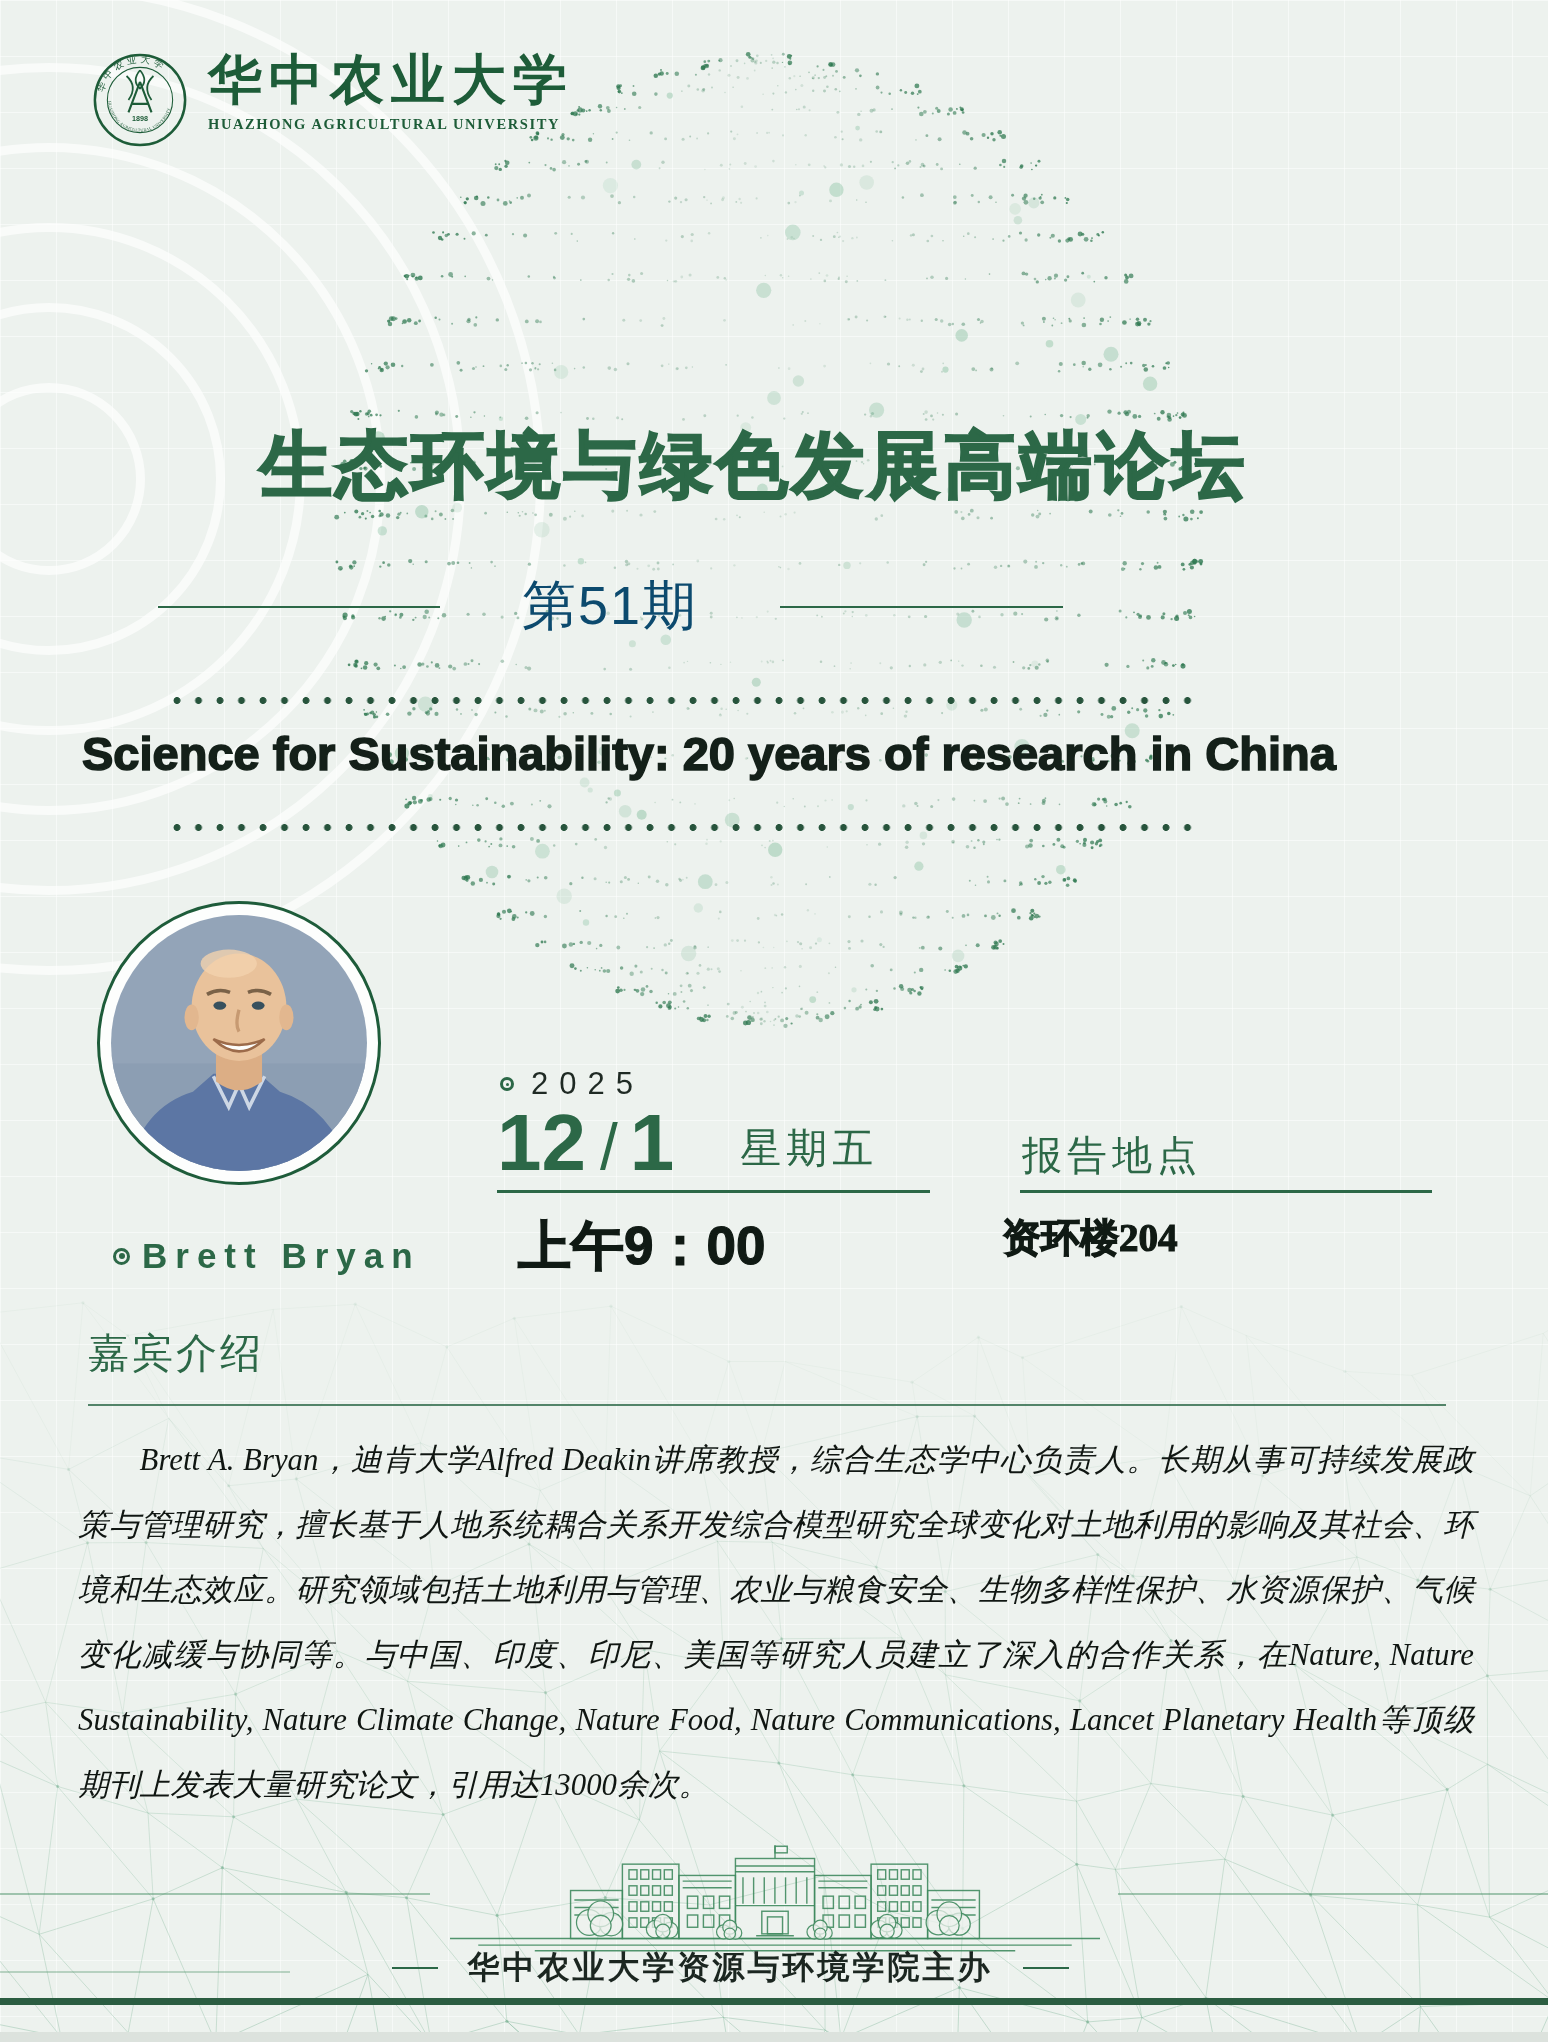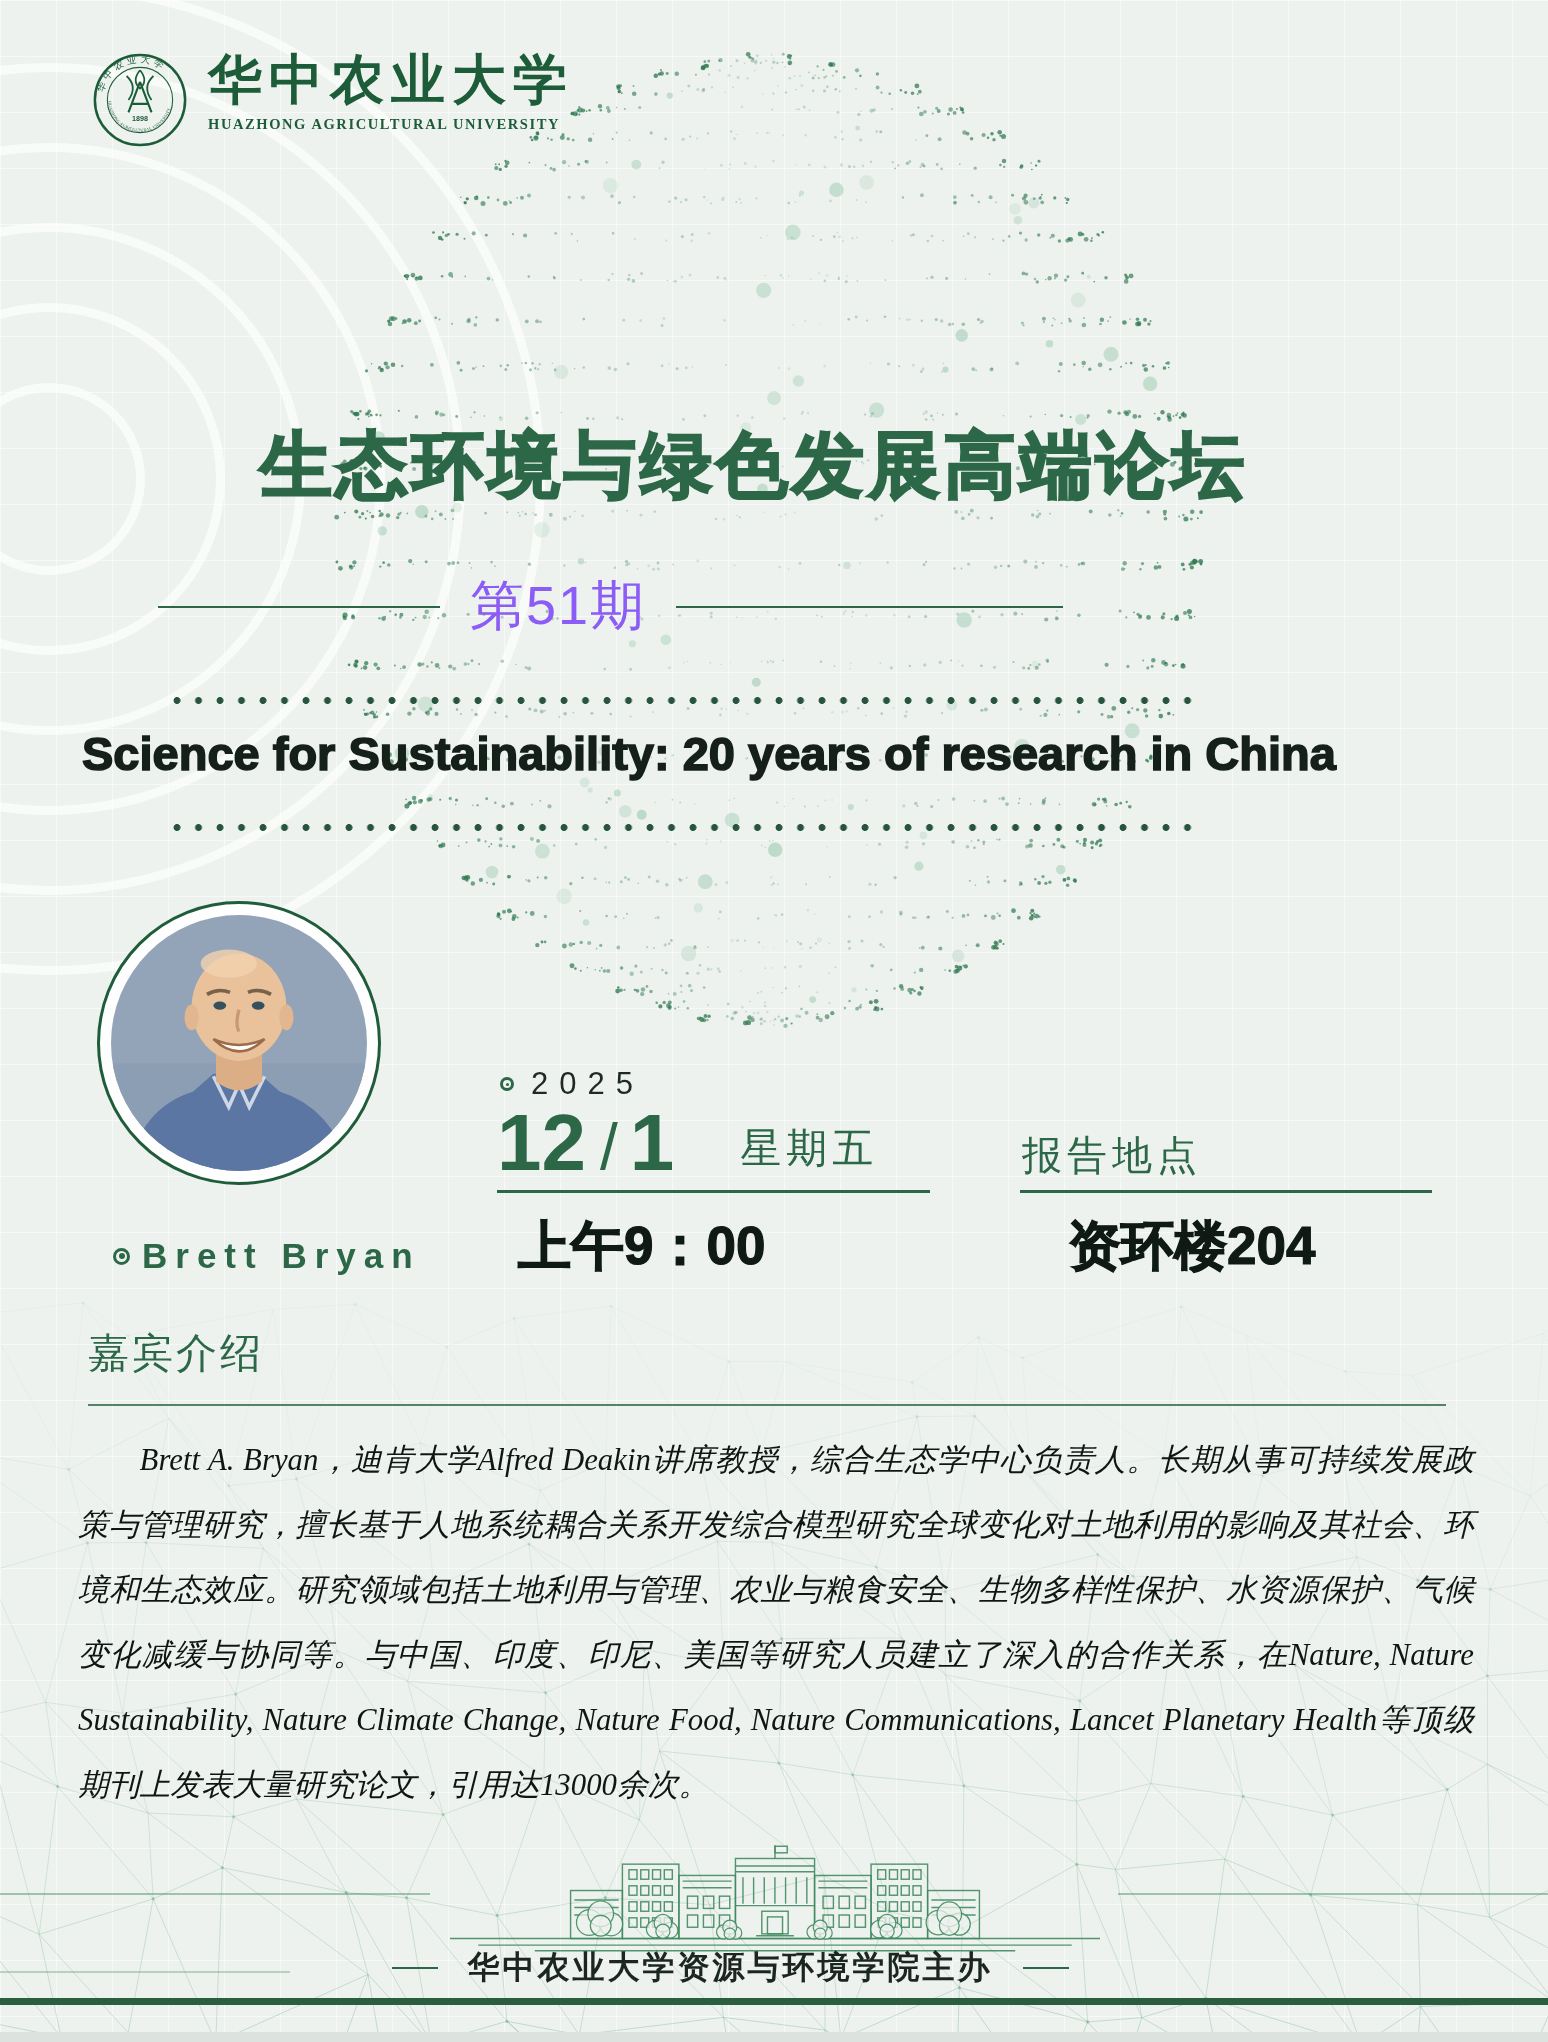--- a/index.html
+++ b/index.html
@@ -21,21 +21,21 @@
   .uni-en{font-family:"Liberation Serif",serif;font-weight:bold;font-size:14.5px;color:#1d5c38;
           letter-spacing:1.6px;margin-top:7px;}
 
   
   .main-title{position:absolute;left:0;top:418px;width:1248px;text-align:right;
     font-size:72px;font-weight:900;color:#2c6847;letter-spacing:4px;-webkit-text-stroke:2.2px #2c6847;}
   .issue-row{position:absolute;left:158px;top:570px;width:905px;display:flex;align-items:center;}
   .issue-line{height:2px;background:#2c6847;}
   .issue-line.l1{width:282px;}
   .issue-line.l2{flex:1;}
-  .issue-text{font-size:54px;color:#8b5cf6;font-weight:500;margin:0 30px;letter-spacing:2px;white-space:nowrap;}
+  .issue-text{font-size:54px;color:#0c4a6e;font-weight:500;margin:0 82px;letter-spacing:2px;white-space:nowrap;}
   .dotrow{position:absolute;left:173px;width:1022px;height:9px;
     background-image:radial-gradient(circle at 4px 4.5px,#27543c 3.1px,transparent 3.8px);
     background-size:21.5px 9px;background-repeat:repeat-x;}
   .dotrow.r1{top:696px;}
   .dotrow.r2{top:823px;}
   .title-en{position:absolute;left:82px;top:726px;font-size:47px;font-weight:800;color:#142019;
     -webkit-text-stroke:1.6px #142019;letter-spacing:0;white-space:nowrap;}
 
   
   .photo-ring{position:absolute;left:97px;top:901px;width:284px;height:284px;border:3px solid #1e5c3a;
@@ -54,22 +54,22 @@
   .date-line{position:absolute;left:497px;top:1104px;display:flex;align-items:flex-end;justify-content:space-between;}
   .date-num{font-size:80px;font-weight:bold;color:#2c6847;line-height:0.98;}
   .date-slash{font-size:64px;font-weight:500;color:#2c6847;margin:0 12px 3px 14px;line-height:1;}
   .weekday{font-size:41px;color:#2c6847;font-weight:500;margin:0 0 6px 66px;letter-spacing:5px;white-space:nowrap;}
   .rule{position:absolute;height:3px;background:#2c6847;}
   .date-rule{left:497px;top:1190px;width:433px;}
   .loc-rule{left:1020px;top:1190px;width:412px;}
   .time-text{position:absolute;left:518px;top:1211px;font-size:53px;font-weight:900;color:#101a14;
     -webkit-text-stroke:1.2px #101a14;white-space:nowrap;}
   .loc-label{position:absolute;left:1022px;top:1128px;font-size:40px;color:#2c6847;font-weight:500;letter-spacing:5px;}
-  .loc-text{position:absolute;left:1068px;top:1211px;font-size:53px;font-weight:900;color:#101a14;
-    -webkit-text-stroke:1.2px #101a14;white-space:nowrap;}
+  .loc-text{position:absolute;left:1002px;top:1211px;font-size:39px;font-weight:900;color:#101a14;
+    -webkit-text-stroke:1.2px #101a14;white-space:nowrap;font-family:Liberation Serif, serif;}
 
   
   .bio-heading{position:absolute;left:88px;top:1326px;font-size:41px;color:#2c6847;font-weight:500;letter-spacing:3px;}
   .bio-rule{position:absolute;left:88px;top:1404px;width:1358px;height:1.6px;background:#2c6847;opacity:.8;}
   .bio-text{position:absolute;left:78px;top:1428px;width:1396px;margin:0;
     font-family:"Liberation Serif",serif;font-size:30.8px;line-height:65px;text-align:justify;
     text-indent:2em;color:#101612;font-style:italic;}
 
   
   .organizer-row{position:absolute;left:230px;top:1946px;width:1000px;display:flex;align-items:center;

